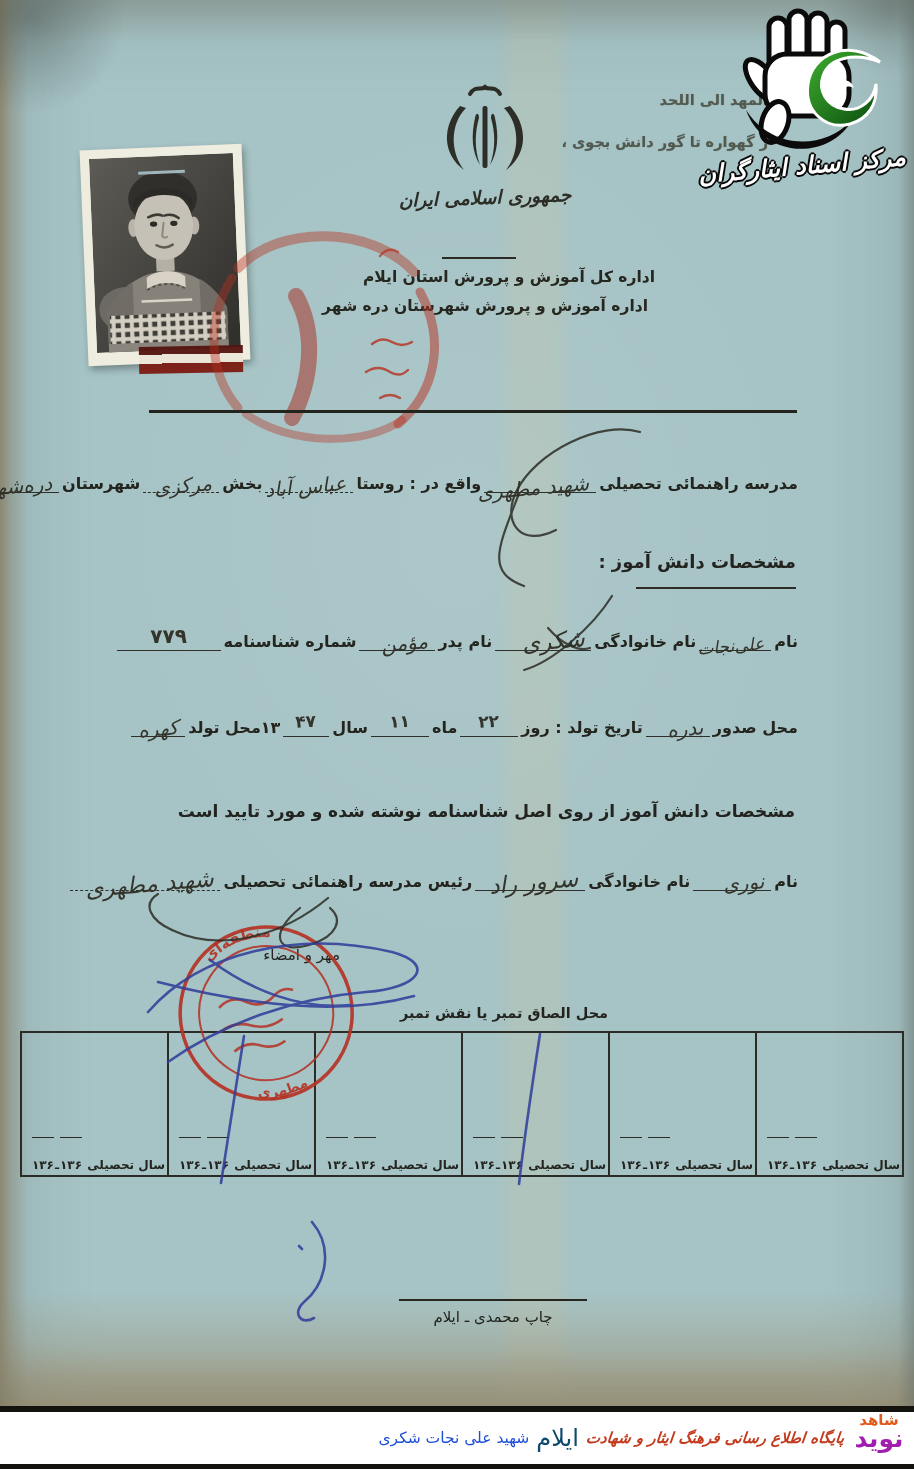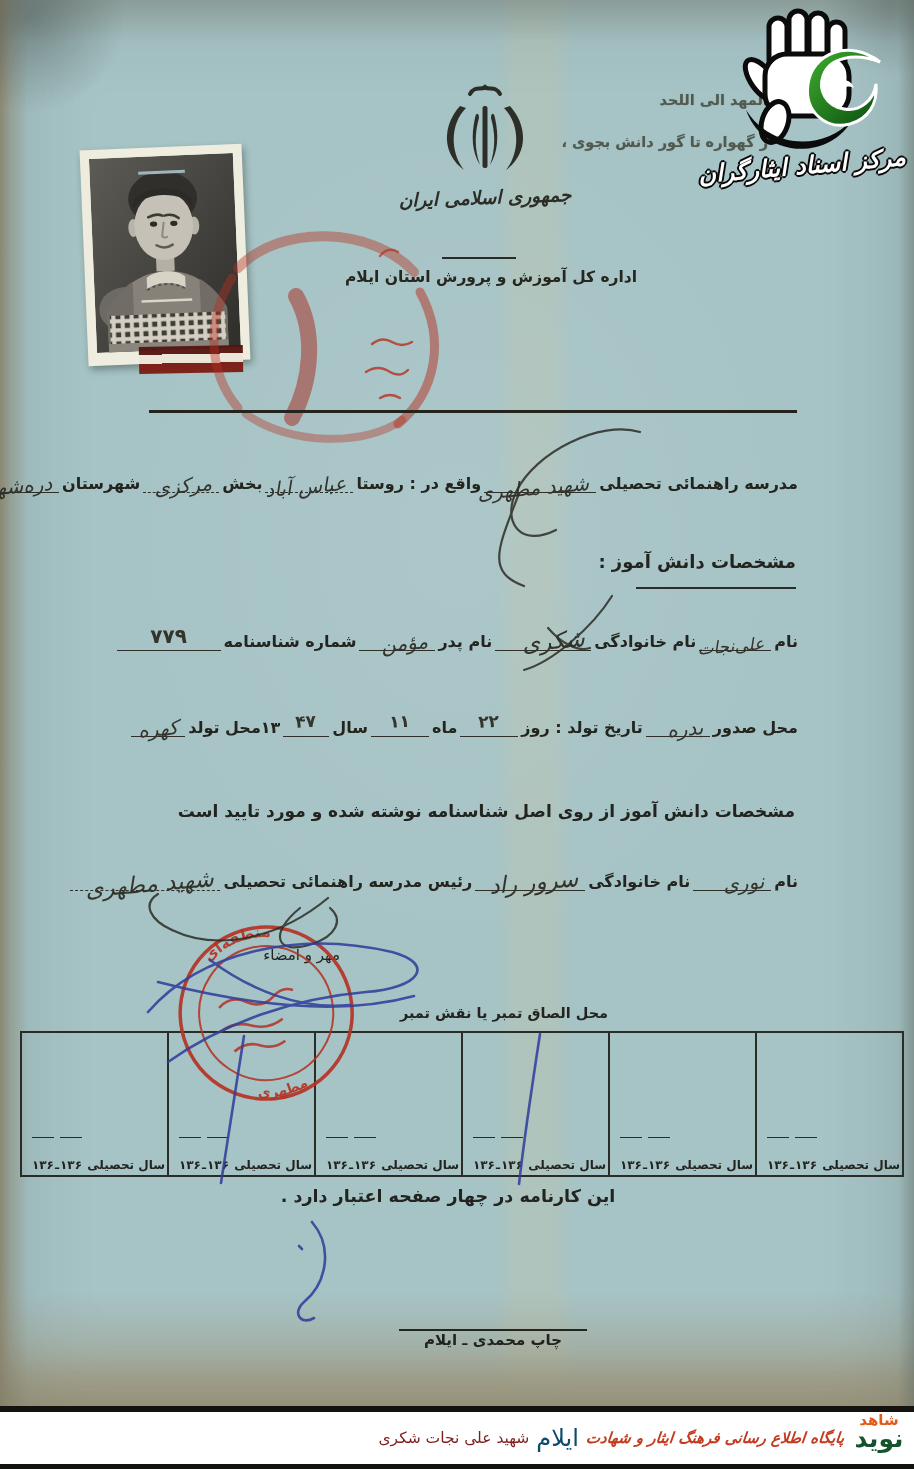--- a/index.html
+++ b/index.html
@@ -21,21 +21,21 @@
       box-shadow:inset 0 0 90px rgba(40,50,45,.22);}
   .rtl{direction:rtl;text-align:right;}
   .abs{position:absolute;}
   .nowrap{white-space:nowrap;}
   
   .state{left:372px;top:187px;width:226px;text-align:center;font-size:18.5px;font-weight:700;
          font-style:italic;transform:rotate(-2deg);color:#2c2d27;z-index:4;}
   .ministry{left:348px;top:220px;width:274px;text-align:center;font-size:22.5px;font-weight:800;
          letter-spacing:.5px;color:#26271f;z-index:4;}
   .mline{left:442px;top:257px;width:74px;height:2px;background:#2b2b25;z-index:4;}
-  .dept{width:340px;text-align:left;font-size:15.5px;font-weight:800;color:#26271f;z-index:4;margin-left:30px;}
+  .dept{width:340px;text-align:right;font-size:15.5px;font-weight:800;color:#26271f;z-index:4;}
   .dept1{left:315px;top:268px;}
   .dept2{left:308px;top:297px;}
   
   .tnote{right:146px;font-size:14.5px;font-weight:600;color:#44483c;opacity:.85;z-index:3;
          text-shadow:0 0 1px rgba(70,75,60,.5);}
   
   .wm{left:693px;top:6px;width:218px;height:196px;z-index:30;}
   .wm-title{position:absolute;left:-6px;top:146px;width:230px;text-align:center;font-size:24px;
       font-weight:800;font-style:italic;color:#fff;transform:rotate(-5deg);direction:rtl;
       text-shadow:-2px 0 #0a0a0a,2px 0 #0a0a0a,0 -2px #0a0a0a,0 2px #0a0a0a,-1px -1px #0a0a0a,1px 1px #0a0a0a,-1px 1px #0a0a0a,1px -1px #0a0a0a;}
@@ -68,33 +68,33 @@
   
   .tbl-head{left:385px;top:1005px;width:238px;text-align:center;font-size:14.5px;font-weight:800;z-index:9;}
   .tbl{left:20px;top:1031px;width:884px;height:146px;border:2.5px solid #2c2c26;display:flex;
        direction:rtl;z-index:9;}
   .cell{flex:1;position:relative;border-left:2px solid #2c2c26;}
   .cell:last-child{border-left:none;}
   .cell-label{position:absolute;bottom:3px;right:2px;left:1px;font-size:12px;font-weight:700;
       white-space:nowrap;direction:rtl;text-align:right;}
   .yr{display:inline-block;border-top:1.6px solid #2c2c26;padding-top:20px;margin:0 1px;}
   .note{left:228px;top:1186px;width:440px;text-align:center;font-size:17.5px;font-weight:800;z-index:9;}
-  .print{left:399px;top:1299px;width:188px;text-align:center;font-size:15px;font-weight:700;
-      border-top:2.5px solid #26261f;z-index:9;margin-top:30px;}
+  .print{left:399px;top:1299px;width:188px;text-align:center;font-size:15px;font-weight:400;
+      border-top:2.5px solid #26261f;padding-top:7px;z-index:9;}
   
   .ovl{position:absolute;left:0;top:0;width:914px;height:1406px;pointer-events:none;}.z11{z-index:11;}.z12{z-index:12;}
   
   .bar{position:absolute;left:0;top:1412px;width:914px;height:52px;background:#ffffff;z-index:40;}
   .logo{position:absolute;right:3px;top:1px;width:64px;text-align:center;line-height:1;}
   .logo-top{font-size:15px;font-weight:800;color:#e05a1c;letter-spacing:1px;}
-  .logo-bot{font-size:25px;font-weight:800;color:#14532d;margin-top:-2px;}
+  .logo-bot{font-size:25px;font-weight:800;color:#a21caf;margin-top:-2px;}
   .bar-row{position:absolute;right:70px;top:0;height:52px;display:flex;align-items:center;gap:7px;direction:rtl;}
   .site-name{color:#c43a1e;font-weight:700;font-style:italic;font-size:15px;transform:skewX(-6deg);white-space:nowrap;}
   .region{color:#0c4a6e;font-size:24px;font-weight:400;}
-  .martyr{color:#7f1d1d;font-size:15.5px;white-space:nowrap;}
+  .martyr{color:#1d4ed8;font-size:15.5px;white-space:nowrap;}
 </style>
 </head>
 <body>
 
 <div class="canvas">
   <div class="paper">
 
     <div class="abs rtl tnote nowrap" style="top:92px;">المهد الی اللحد</div>
     <div class="abs rtl tnote nowrap" style="top:134px;">ز گهواره تا گور دانش بجوی ،</div>
 
@@ -105,20 +105,21 @@
         <path d="M45,36 C41,54 42,70 50,83 C44,66 45,50 49,36 C49,31 46,30 45,36 Z"></path>
         <path d="M65,36 C69,54 68,70 60,83 C66,66 65,50 61,36 C61,31 64,30 65,36 Z"></path>
         <rect x="52.5" y="24" width="5" height="62" rx="2"></rect>
       </g>
       <path d="M40,12 C45,3 51,9 55,5 C59,9 65,3 70,12" fill="none" stroke="#2e2e28" stroke-width="4" stroke-linecap="round"></path>
     </svg>
 
     <div class="abs state">جمهوری اسلامی ایران</div>
     <div class="abs mline"></div>
     <div class="abs dept dept1">اداره کل آموزش و پرورش استان ایلام</div>
+    <div class="abs dept dept2">اداره آموزش و پرورش شهرستان دره شهر</div>
 
     <div class="abs wm">
       <svg width="218" height="150" viewBox="0 0 180 150">
         <g stroke="#0b0b0b" stroke-width="5" fill="#ffffff" stroke-linejoin="round">
           <rect x="57" y="12" width="18" height="52" rx="9"></rect>
           <rect x="77" y="5" width="18" height="58" rx="9"></rect>
           <rect x="97" y="7" width="18" height="56" rx="9"></rect>
           <rect x="116" y="16" width="17" height="48" rx="8.5"></rect>
           <ellipse cx="50" cy="74" rx="11" ry="24" transform="rotate(-36 50 74)"></ellipse>
           <rect x="53" y="48" width="84" height="62" rx="22"></rect>
@@ -275,21 +276,20 @@
         <div class="cell-label"><span>سال تحصیلی</span> <span class="yr">۱۳۶</span><span>ـ</span><span class="yr">۱۳۶</span></div>
       </div>
       <div class="cell">
         <div class="cell-label"><span>سال تحصیلی</span> <span class="yr">۱۳۶</span><span>ـ</span><span class="yr">۱۳۶</span></div>
       </div>
       <div class="cell">
         <div class="cell-label"><span>سال تحصیلی</span> <span class="yr">۱۳۶</span><span>ـ</span><span class="yr">۱۳۶</span></div>
       </div>
     </div>
 
-    <div class="abs rtl note nowrap">این کارنامه در چهار صفحه اعتبار دارد .</div>
 
     <div class="abs rtl print nowrap">چاپ محمدی ـ ایلام</div>
 
   </div>
 
   <div class="vignette"></div>
 
   <div class="bar">
     <div class="logo">
       <div class="logo-top">شاهد</div>

